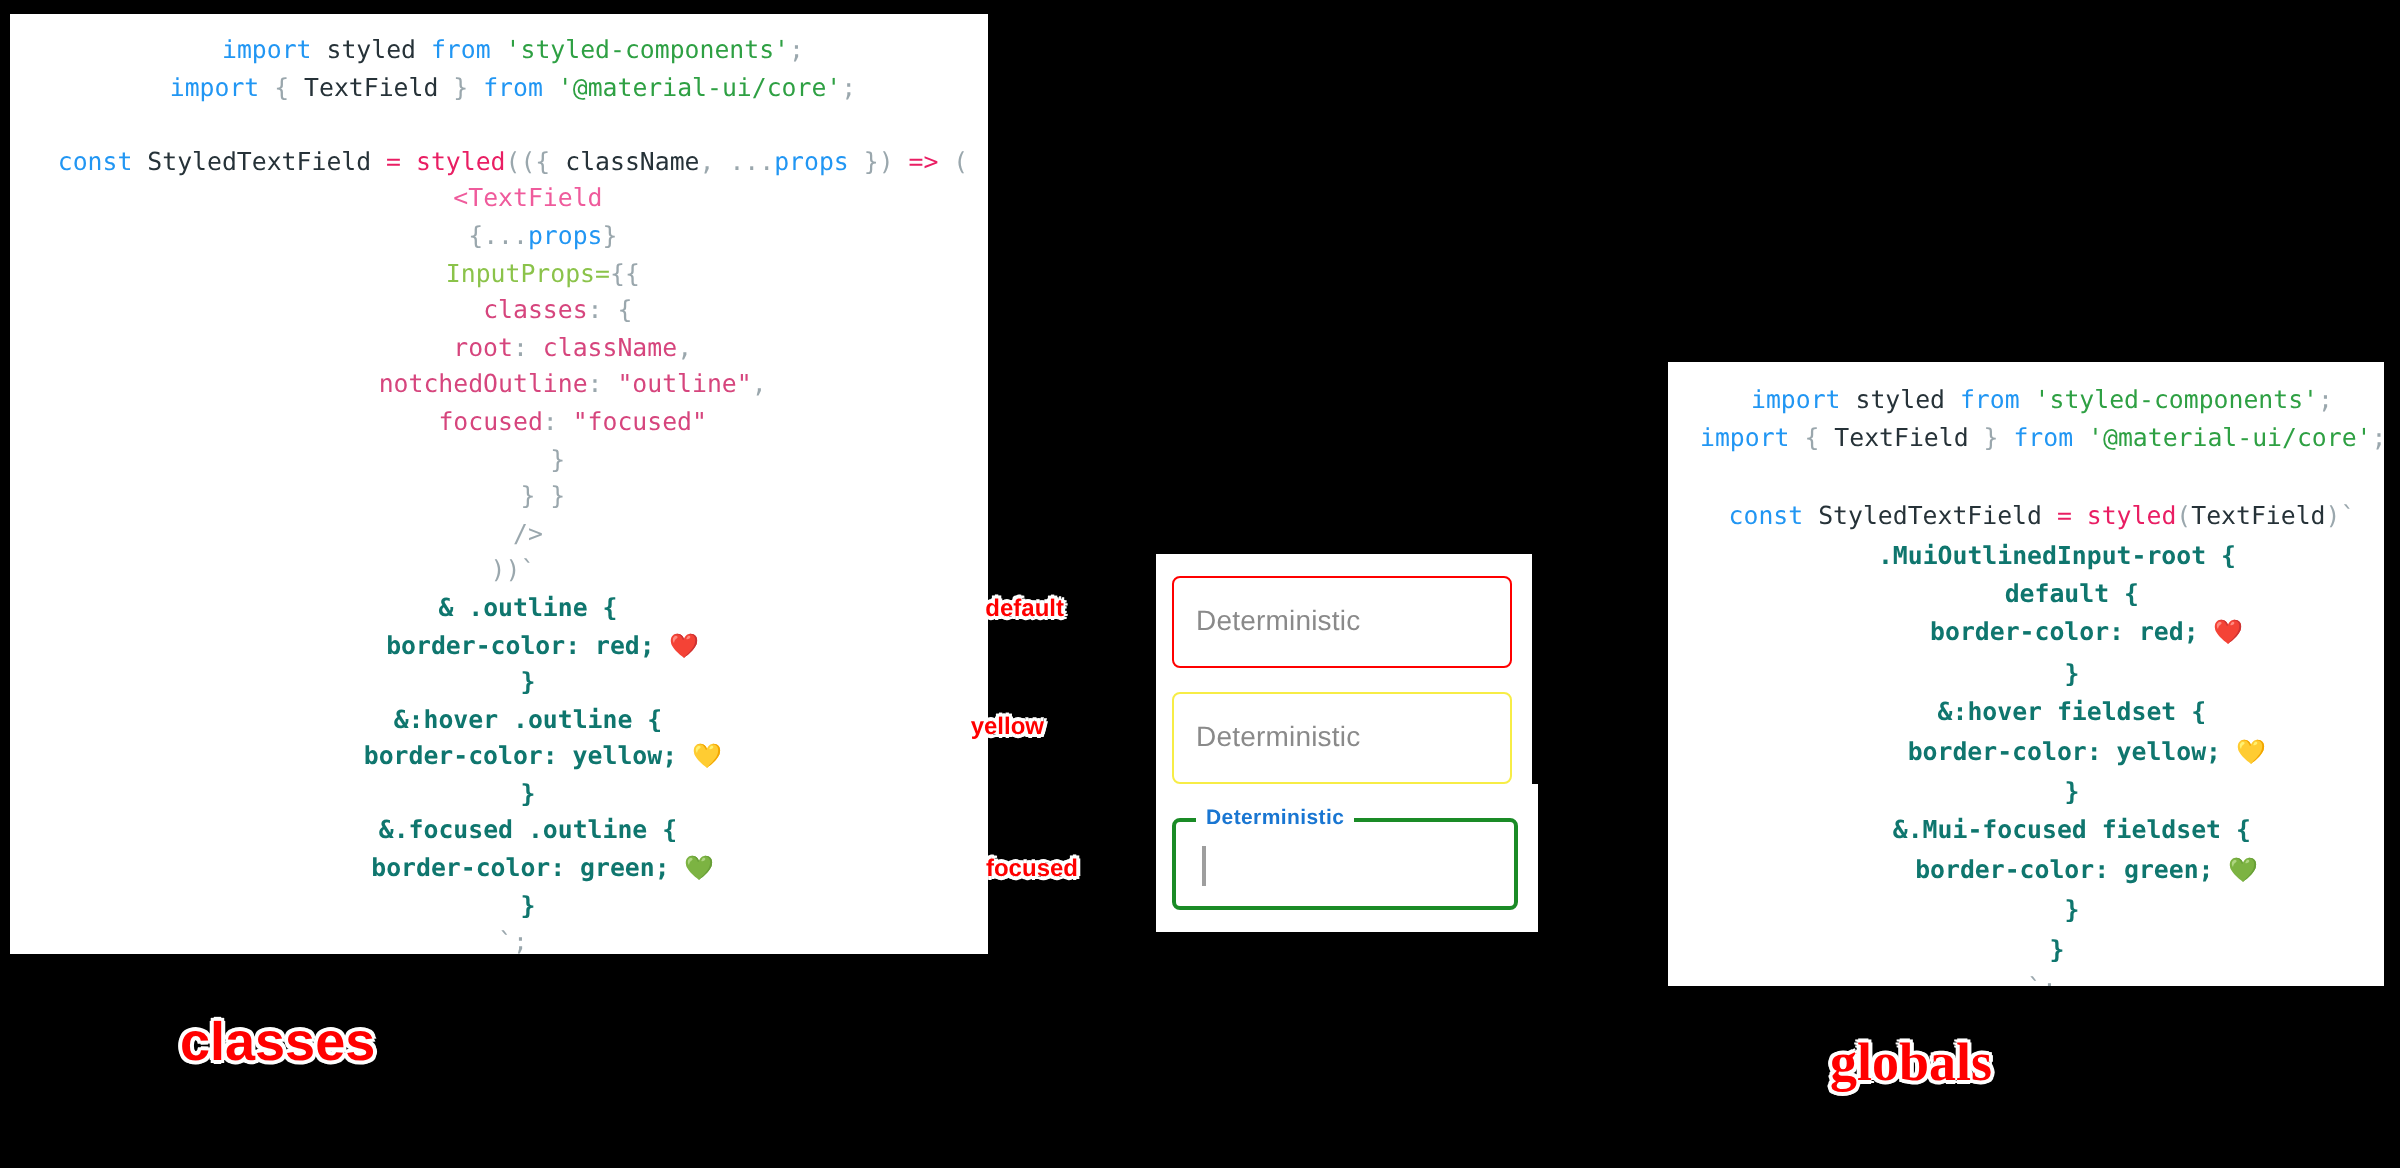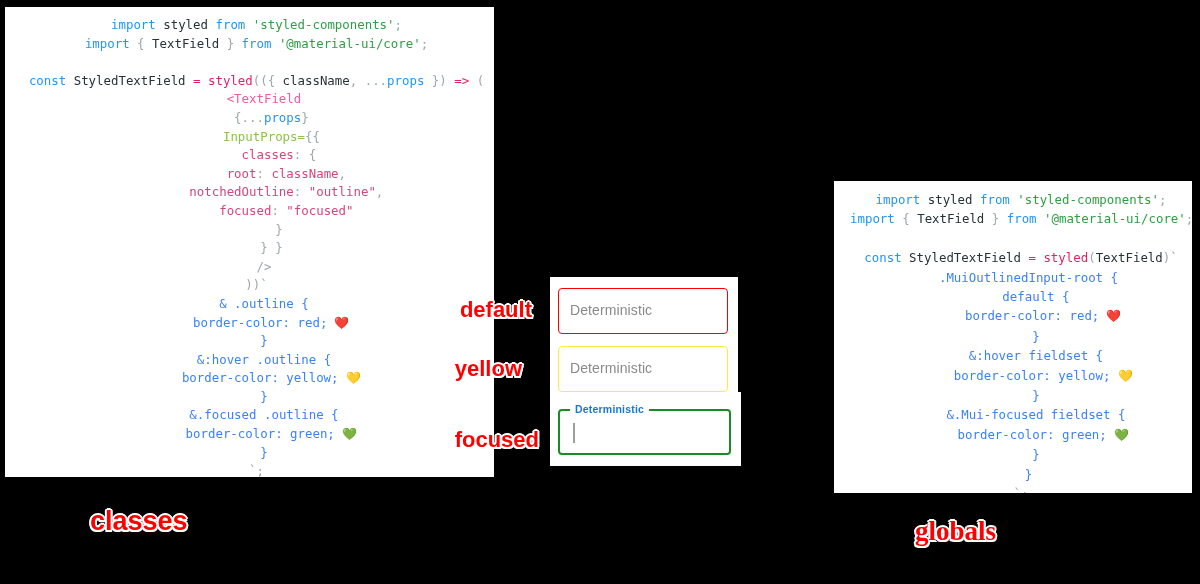--- a/index.html
+++ b/index.html
@@ -52,28 +52,28 @@
   
   .t-kw   { color: #2196f3; }   
   .t-str  { color: #2ea043; }   
   .t-fn   { color: #e91e63; }   
   .t-tag  { color: #ef5b9c; }   
   .t-prop { color: #d6457d; }   
   .t-attr { color: #8bc34a; }   
   .t-var  { color: #2196f3; }   
   .t-plain{ color: #263238; }
   .t-punct{ color: #9aa7ad; }
-  .t-css  { color: #3b82f6; }   
+  .t-css  { color: #0f766e; font-weight: bold; }   
   .t-arrow{ color: #e91e63; }
   .emoji  { font-family: "DejaVu Sans", sans-serif; font-size: 12px; }
 
   
   #demo-stack {
     position: absolute;
-    left: 550px;
+    left: 578px;
     top: 277px;
     text-decoration: underline;
   }
   .demo-card {
     background: #ffffff;
     box-sizing: border-box;
   }
   #demo-card-top {
     width: 188px;
     padding: 11px 10px 0 8px;
@@ -131,21 +131,21 @@
     position: absolute;
     font-family: "Liberation Sans", sans-serif;
     font-weight: bold;
     color: #ff0000;
     text-shadow:
       -1.5px -1.5px 0 #fff,  1.5px -1.5px 0 #fff,
       -1.5px  1.5px 0 #fff,  1.5px  1.5px 0 #fff,
       -2px 0 0 #fff, 2px 0 0 #fff, 0 -2px 0 #fff, 0 2px 0 #fff;
     white-space: nowrap;
   }
-  .anno-state { font-size: 22px; text-align: right; }
+  .anno-state { font-size: 12px; text-align: right; }
   #anno-default { left: 380px; top: 297px; width: 152px; }
   #anno-hover   { left: 380px; top: 356px; width: 142px; }
   #anno-focused { left: 380px; top: 427px; width: 159px; }
 
   .anno-title { font-size: 27px; }
   #anno-classes { left: 90px; top: 506px; }
   #anno-globals { left: 915px; top: 516px; font-family: Liberation Serif, serif; }
 </style>
 </head>
 <body>

